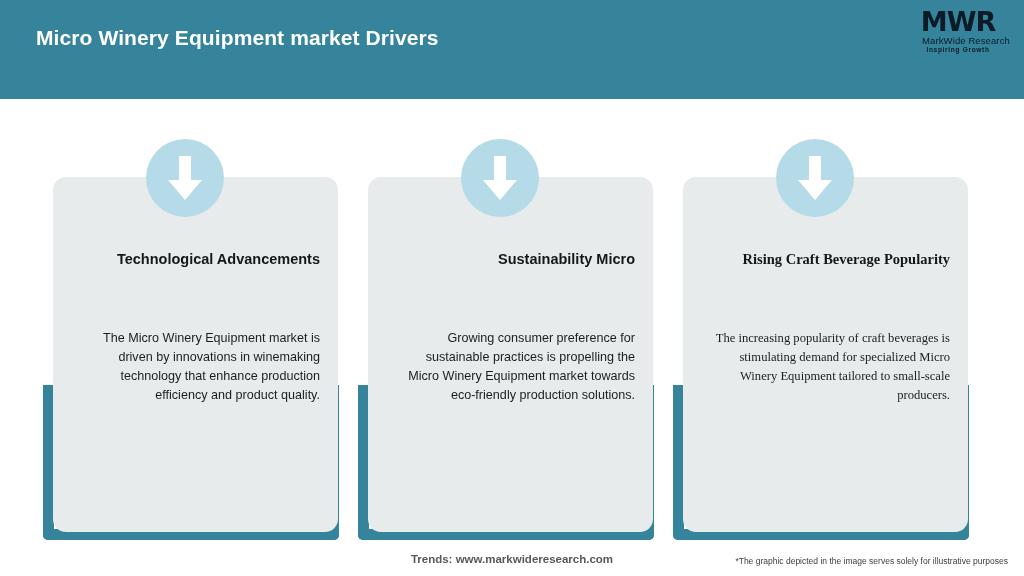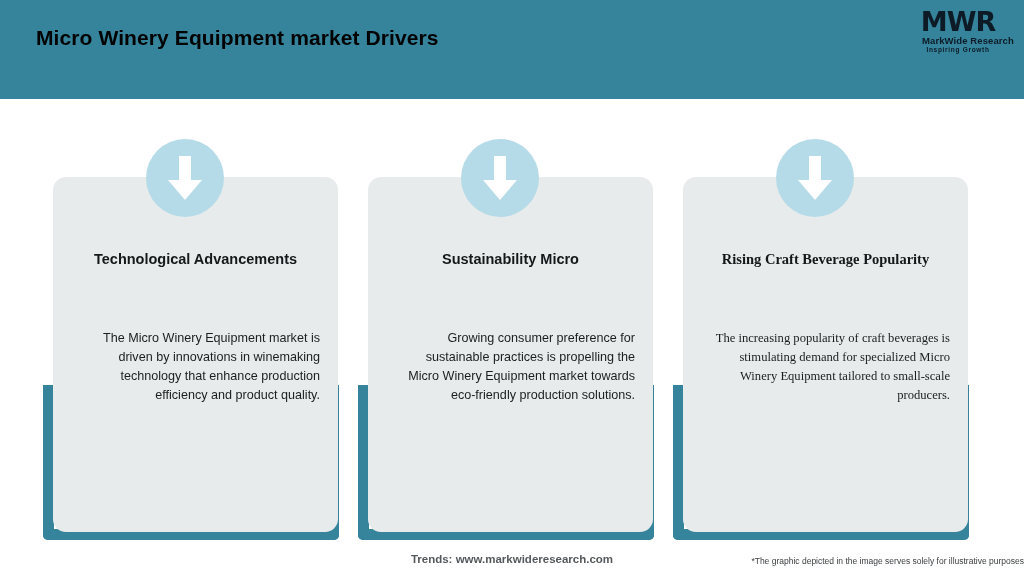--- a/index.html
+++ b/index.html
@@ -25,21 +25,21 @@
     height: 99px;
     background: #35849c;
     box-sizing: border-box;
   }
   .header-title {
     position: absolute;
     left: 36px;
     top: 26px;
     font-size: 21px;
     font-weight: bold;
-    color: #000000;
+    color: #ffffff;
     letter-spacing: 0.1px;
     white-space: nowrap;
   }
 
   
   .logo {
     position: absolute;
     right: 14px;
     top: 8px;
     width: 104px;
@@ -53,21 +53,21 @@
     font-weight: bold;
     color: #0d1b26;
     letter-spacing: -1px;
     font-family: "DejaVu Sans", sans-serif;
     height: 27px;
     line-height: 27px;
   }
   .logo-name {
     display: block;
     font-size: 9.5px;
-    font-weight: bold;
+    font-weight: normal;
     color: #0d1b26;
     margin-top: 1px;
     letter-spacing: 0.1px;
     white-space: nowrap;
     margin-left: 16px;
   }
   .logo-tag {
     display: block;
     font-size: 6.5px;
     font-weight: bold;
@@ -119,21 +119,21 @@
     background: #e8ebec;
     border-radius: 13px;
     box-sizing: border-box;
   }
 
   .card-title {
     position: absolute;
     left: 18px;
     top: 72px;
     width: 249px;
-    text-align: center;
+    text-align: right;
     font-size: 14.5px;
     font-weight: bold;
     color: #15181a;
     line-height: 21px;
   }
 
   .card-body {
     position: absolute;
     left: 24px;
     top: 152px;
@@ -169,21 +169,21 @@
     left: 0;
     top: 553px;
     width: 1024px;
     text-align: center;
     font-size: 11.5px;
     font-weight: bold;
     color: #56595b;
   }
   .disclaimer {
     position: absolute;
-    right: 0;
+    right: 16px;
     top: 556px;
     font-size: 8.5px;
     color: #3a3d3f;
     white-space: nowrap;
   }
 </style>
 </head>
 <body>
 
 <div class="header">

